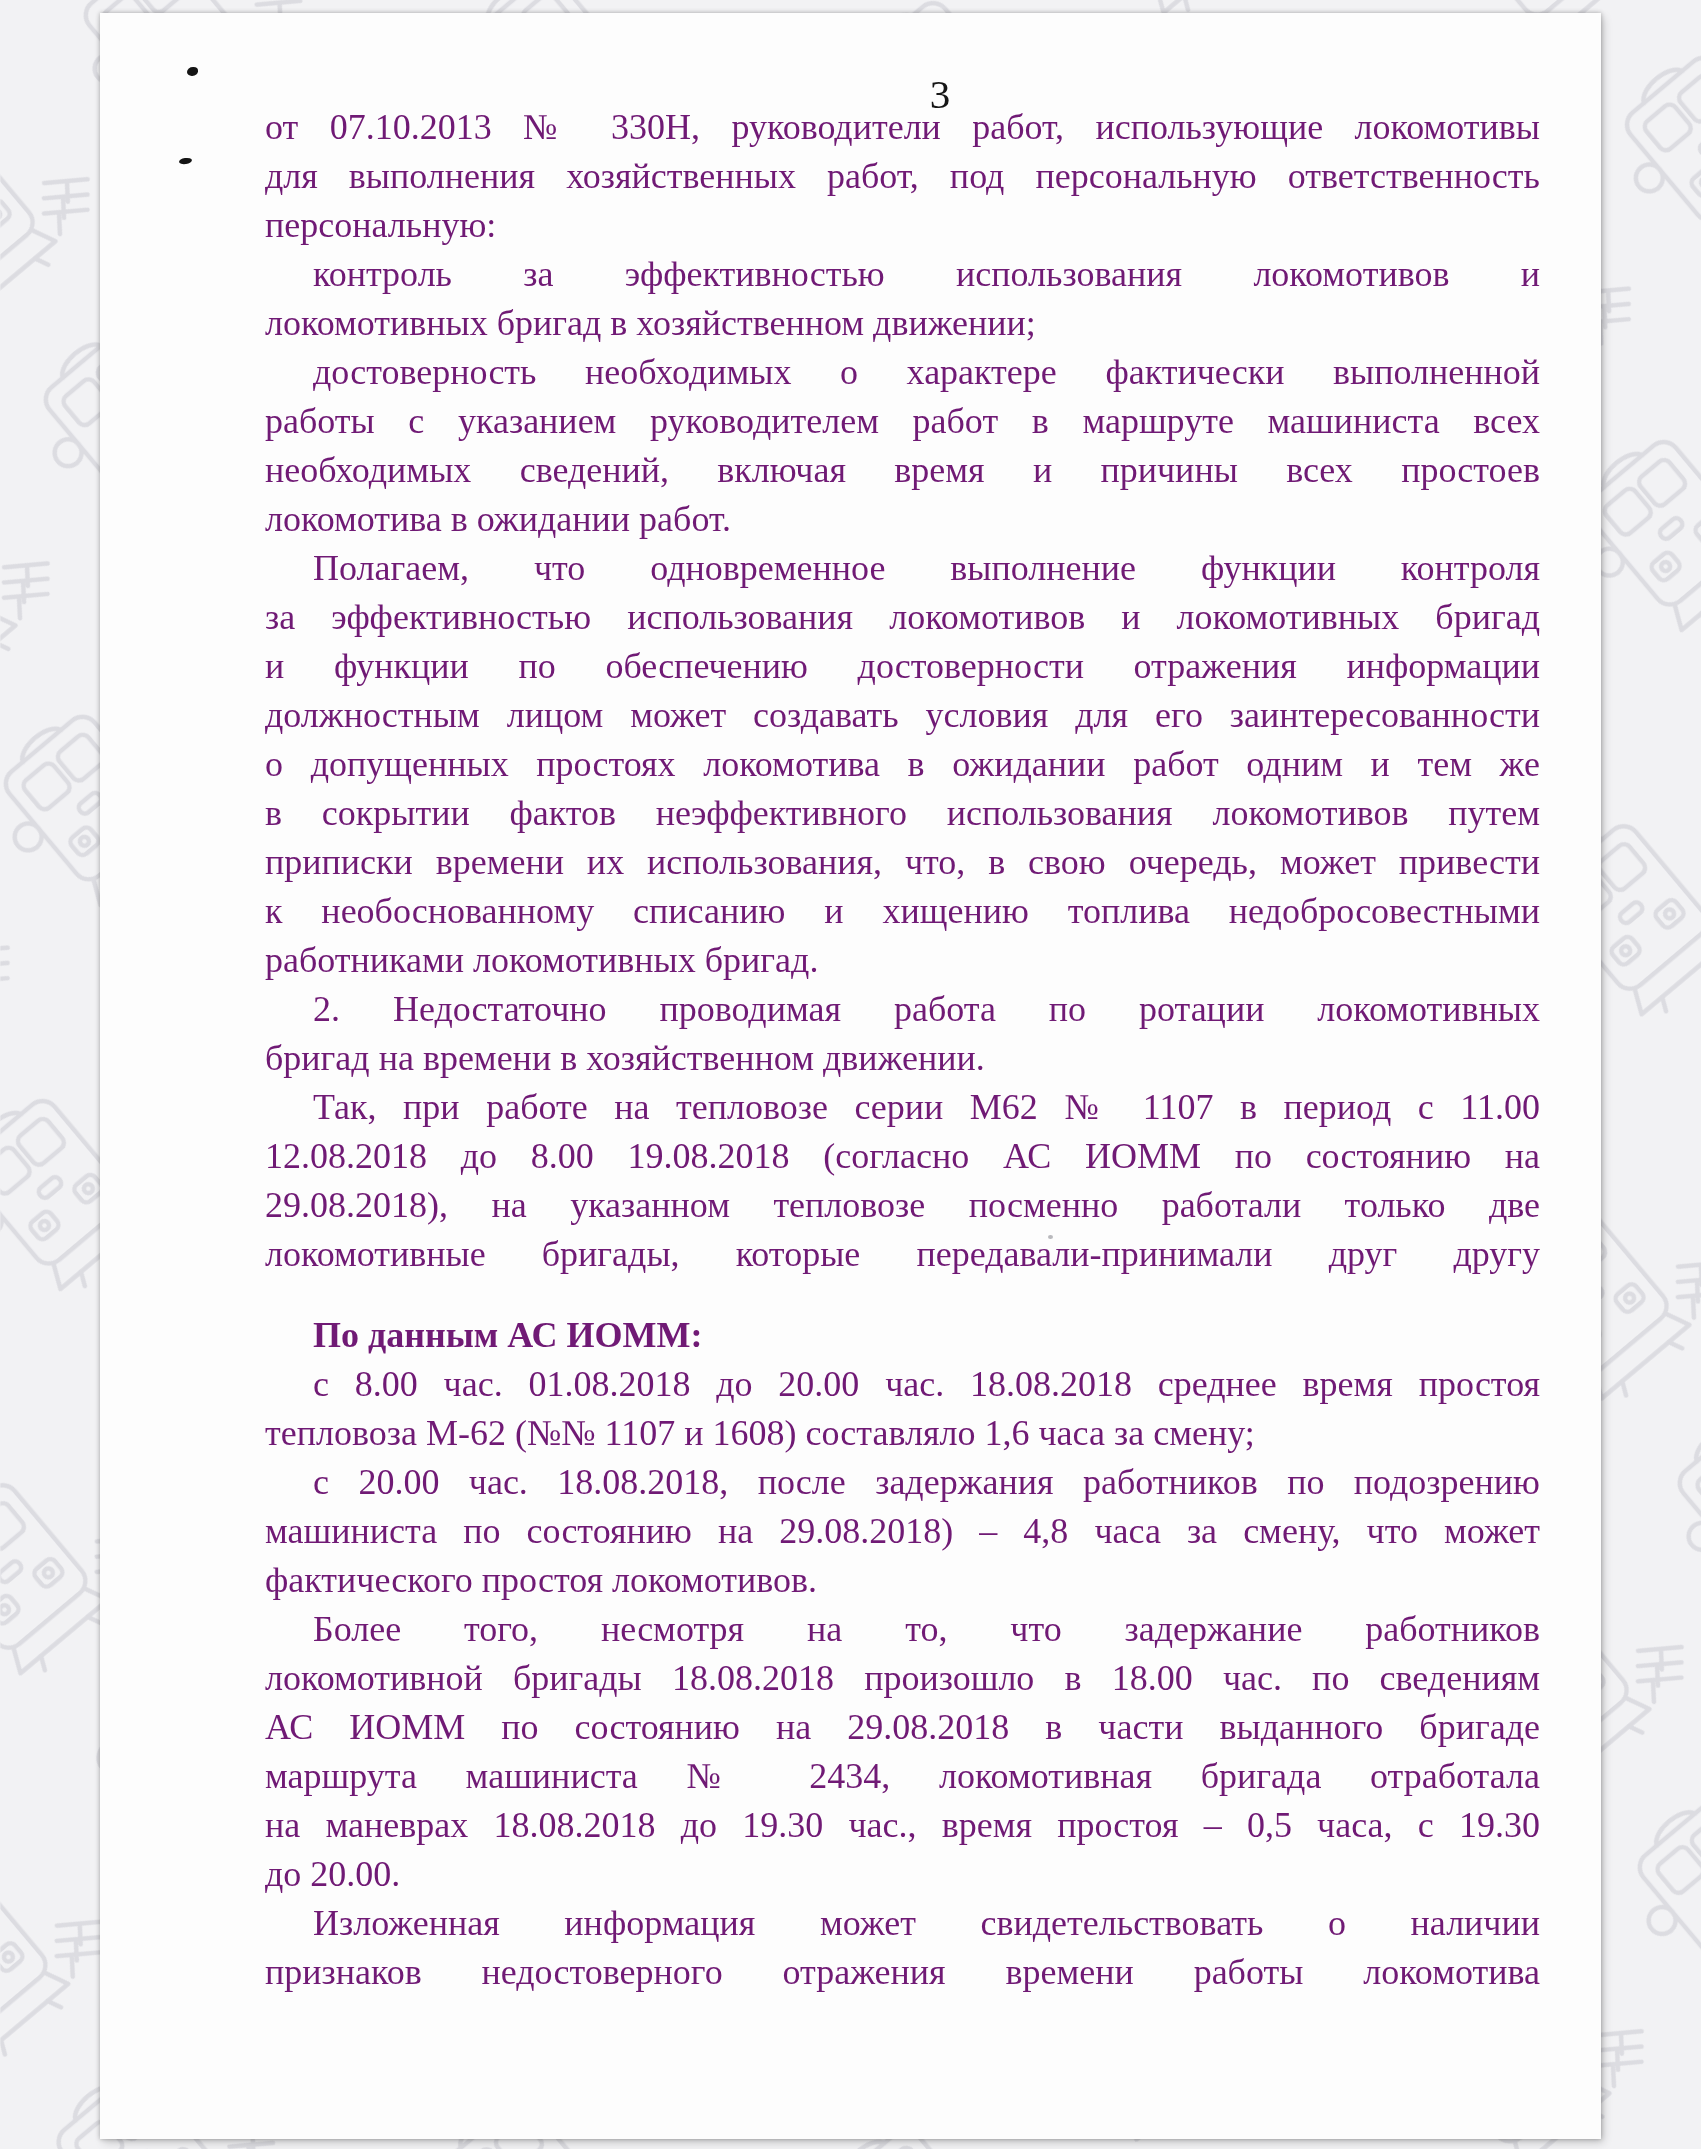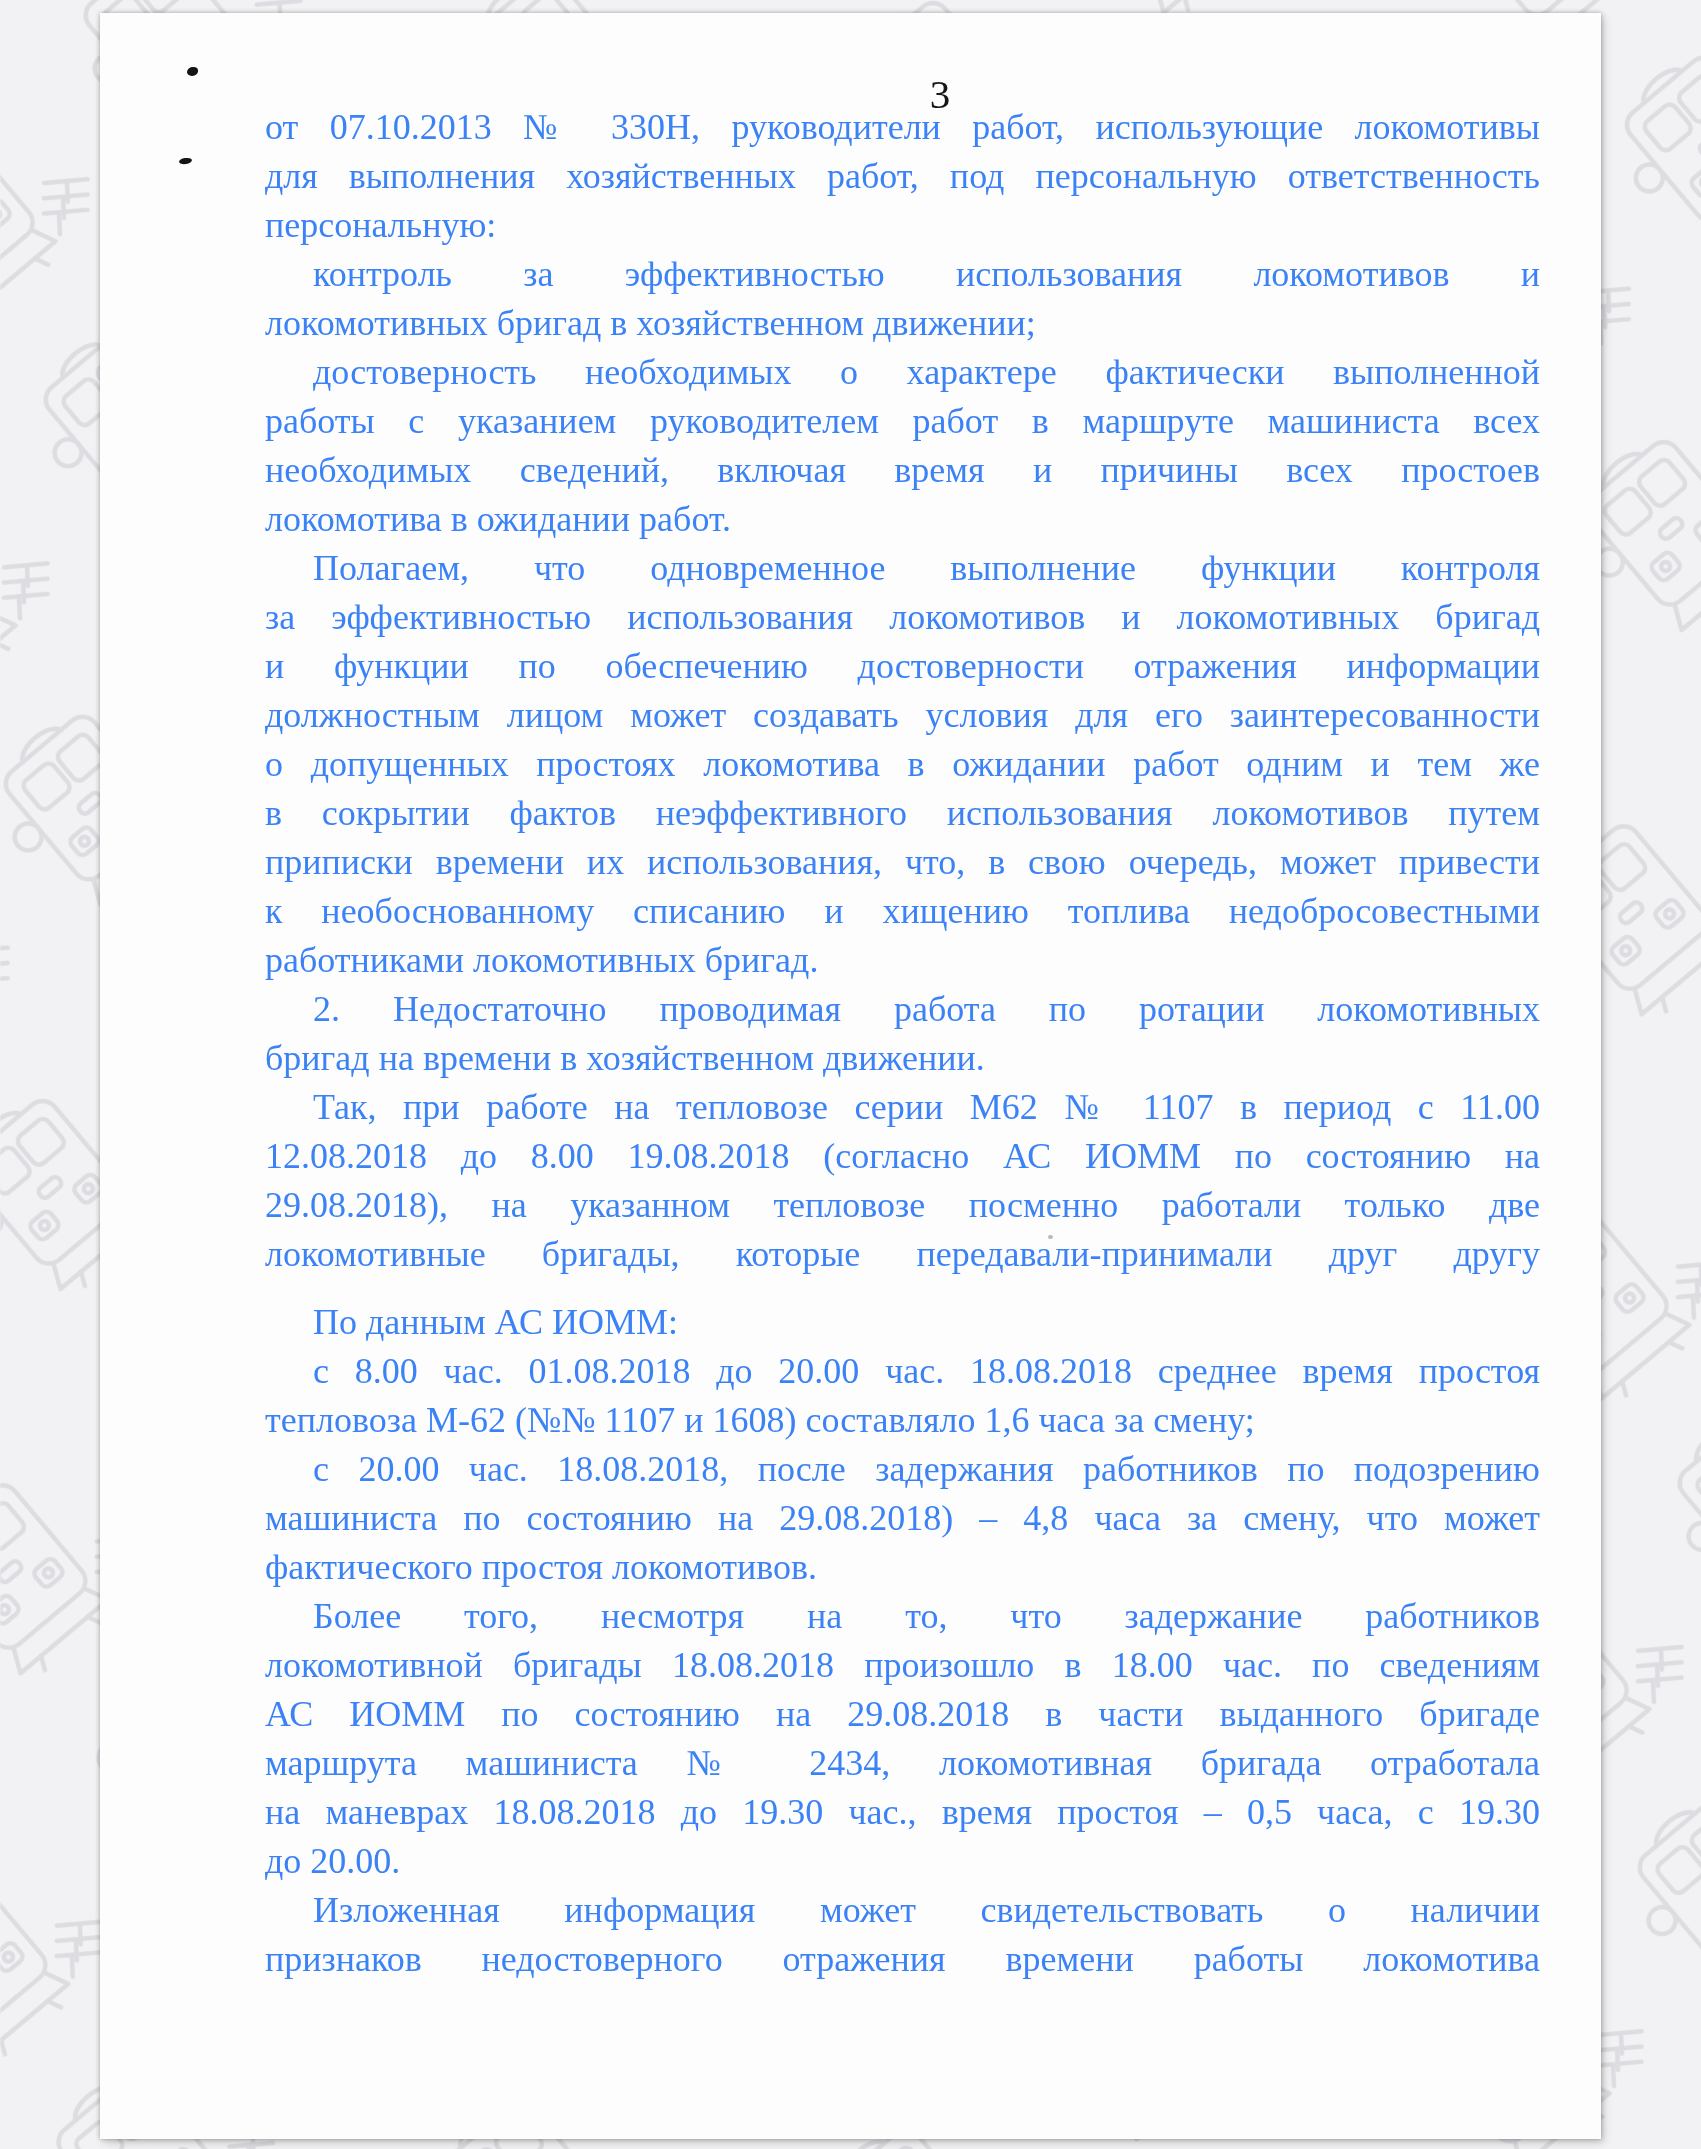--- a/index.html
+++ b/index.html
@@ -12,30 +12,30 @@
   .paper{
     position:absolute;left:100px;top:12.5px;width:1501px;height:2126px;
     background:#fdfdfd;
     box-shadow:0 0 4.5px rgba(0,0,0,.30), 2.7px 3.6px 9px rgba(0,0,0,.18);
   }
   .pageno{
     position:absolute;left:804px;top:57px;width:72px;
     font-size:41px;color:#161616;text-align:center;
   }
   .textblock{
-    position:absolute;left:165px;top:90px;width:1275px;color:#3b82f6;
+    position:absolute;left:165px;top:90px;width:1275px;color:#701a75;
   }
   .line{
     height:49px;line-height:49px;font-size:36px;
     text-align:justify;text-align-last:justify;
     white-space:normal;overflow:visible;
   }
   .line.end{text-align:left;text-align-last:left;}
   .line.indent{text-indent:48px;}
-  .line.gap{margin-top:19px;}
+  .line.gap{margin-top:32px;font-weight:bold;}
   .speck{position:absolute;background:#141414;}
   .s1{left:87px;top:54px;width:10.7px;height:9px;border-radius:58% 42% 55% 45%;}
   .s2{left:79px;top:145px;width:13.4px;height:6.3px;border-radius:50%;transform:rotate(-8deg);}
   .s3{left:948px;top:1222px;width:5.4px;height:4.5px;border-radius:50%;background:#b9b9bd;}
 </style>
 </head>
 <body>
 
 <svg class="bg" width="1702" height="2149" xmlns="http://www.w3.org/2000/svg" viewBox="0 0 1900 2400">
   <defs>

